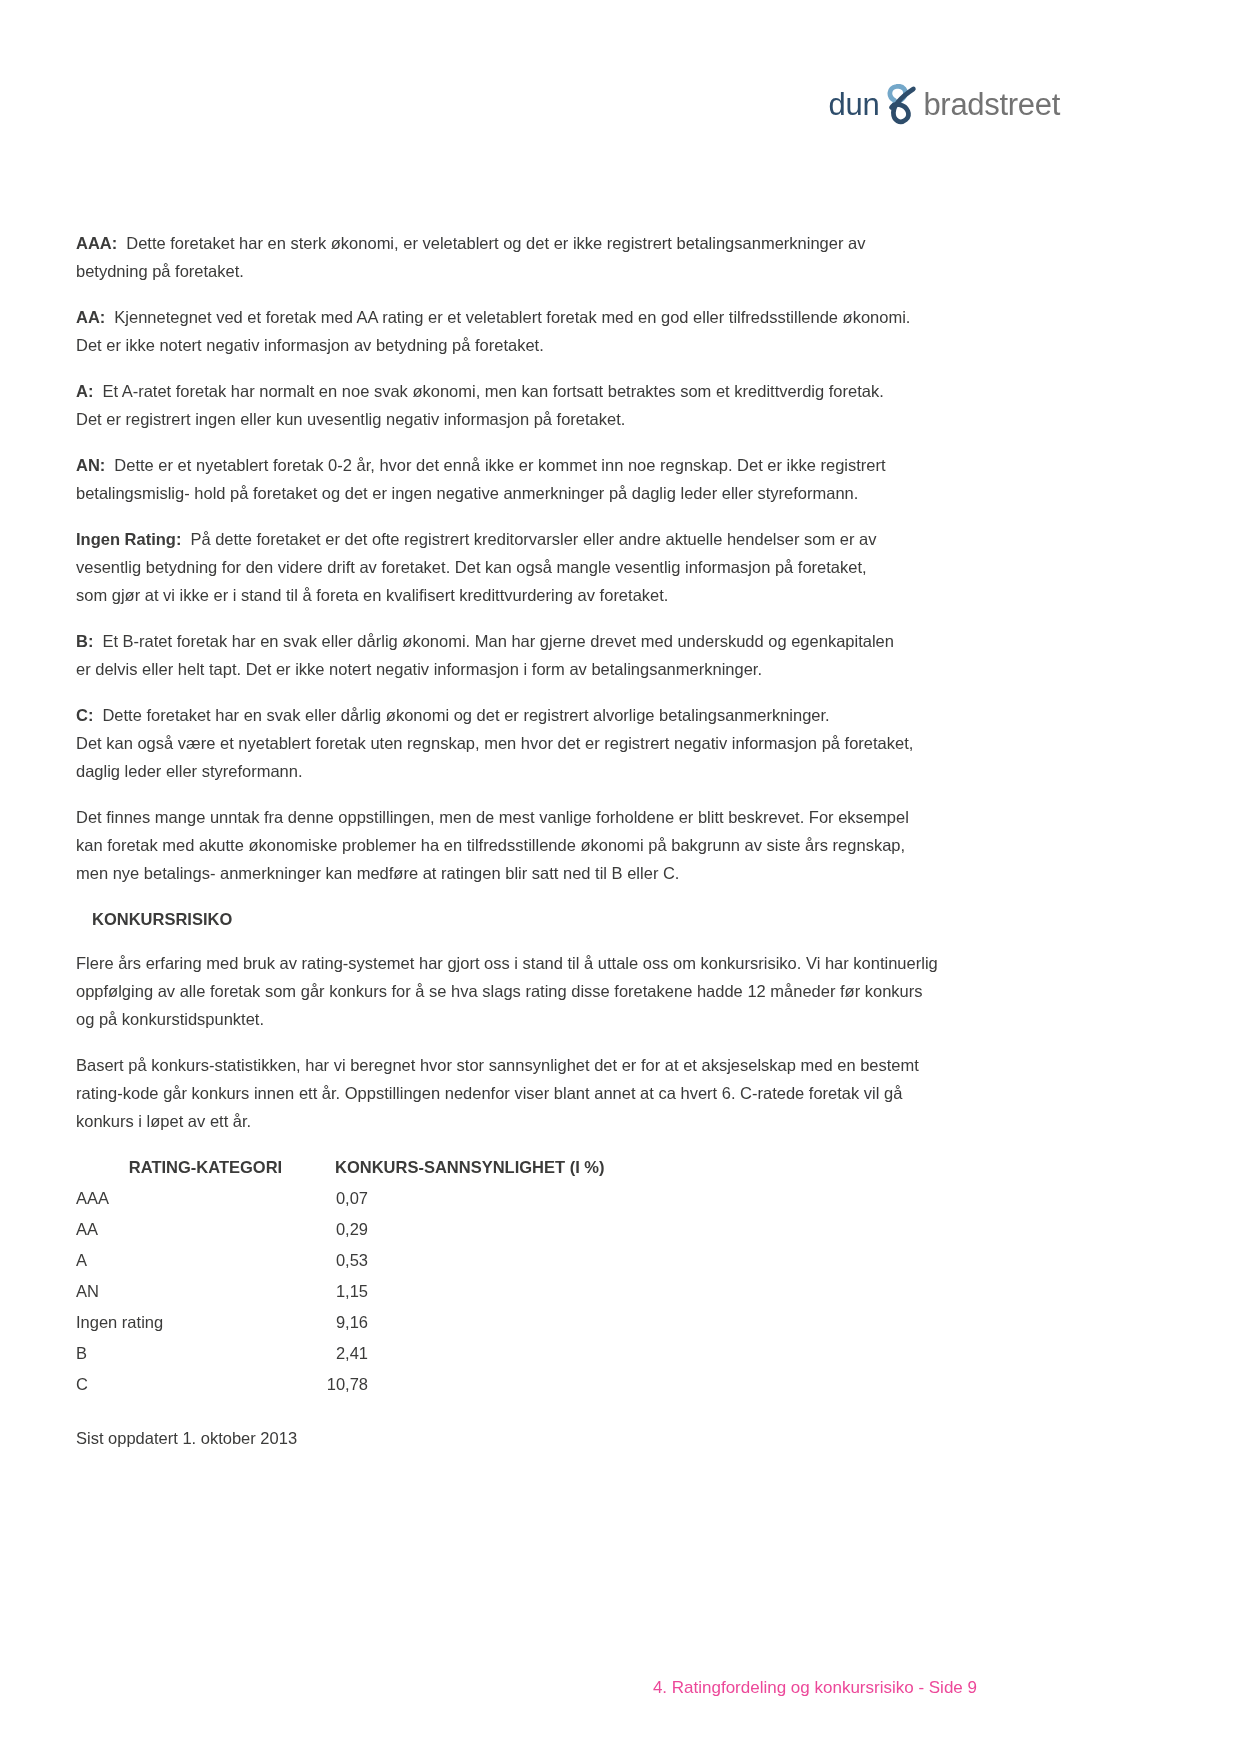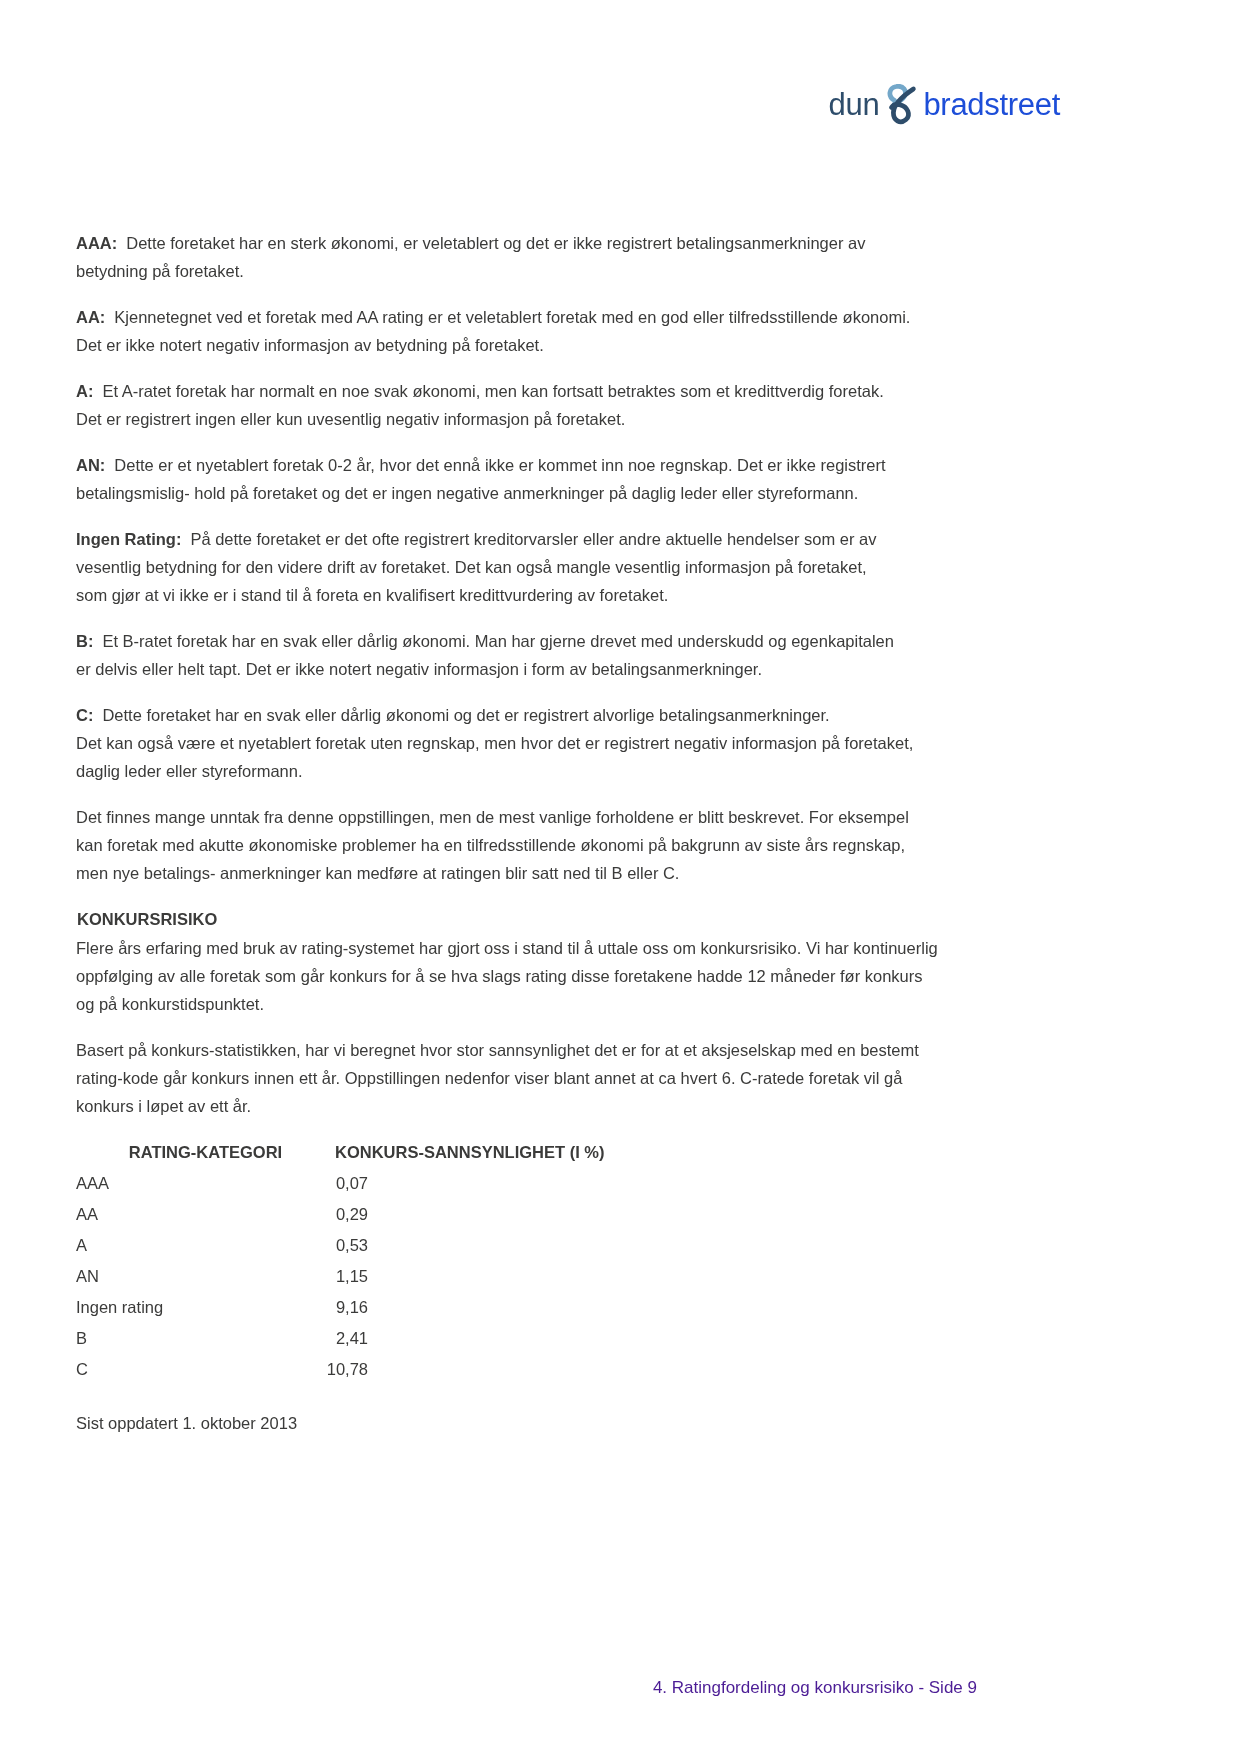--- a/index.html
+++ b/index.html
@@ -18,54 +18,54 @@
     top:84px;
     right:181px;
     display:flex;
     align-items:flex-end;
     font-size:31px;
     letter-spacing:-0.3px;
     line-height:34px;
     justify-content:center;
   }
   .logo-dun { color:#2e4d6b; }
-  .logo-bradstreet { color:#1d4ed8; }
+  .logo-bradstreet { color:#737373; }
   .logo-amp { display:inline-block; width:38px; height:44px; margin:0 3px -6px 3px; }
   .logo-amp svg { display:block; width:38px; height:44px; }
 
   
   .content {
     position:absolute;
     left:76px;
     top:229px;
     width:1060px;
     font-size:16.5px;
     line-height:28px;
   }
   .para { margin:0 0 18px 0; white-space:pre; }
   .lead { font-weight:bold; margin-right:9px; }
-  .sec-heading { font-weight:bold; margin:1px; }
+  .sec-heading { font-weight:bold; margin:16px; }
 
   
   .rating-table { margin-top:0; }
   .thead { display:flex; font-weight:bold; line-height:28px; margin-bottom:2px;text-align:center; }
   .th1 { width:259px; }
   .trow { display:flex; height:31px; line-height:31px; }
   .tcat { width:224px; }
   .tnum { width:68px; text-align:right; }
 
   .update-note { margin-top:24px; }
 
   .footer {
     position:absolute;
     top:1676px;
     right:264px;
     font-size:17px;
     line-height:24px;
-    color:#4c1d95;
+    color:#ec4899;
   }
 </style>
 </head>
 <body>
 
 <div class="page">
 
   <div class="logo">
     <span class="logo-dun">dun</span>
     <span class="logo-amp">

